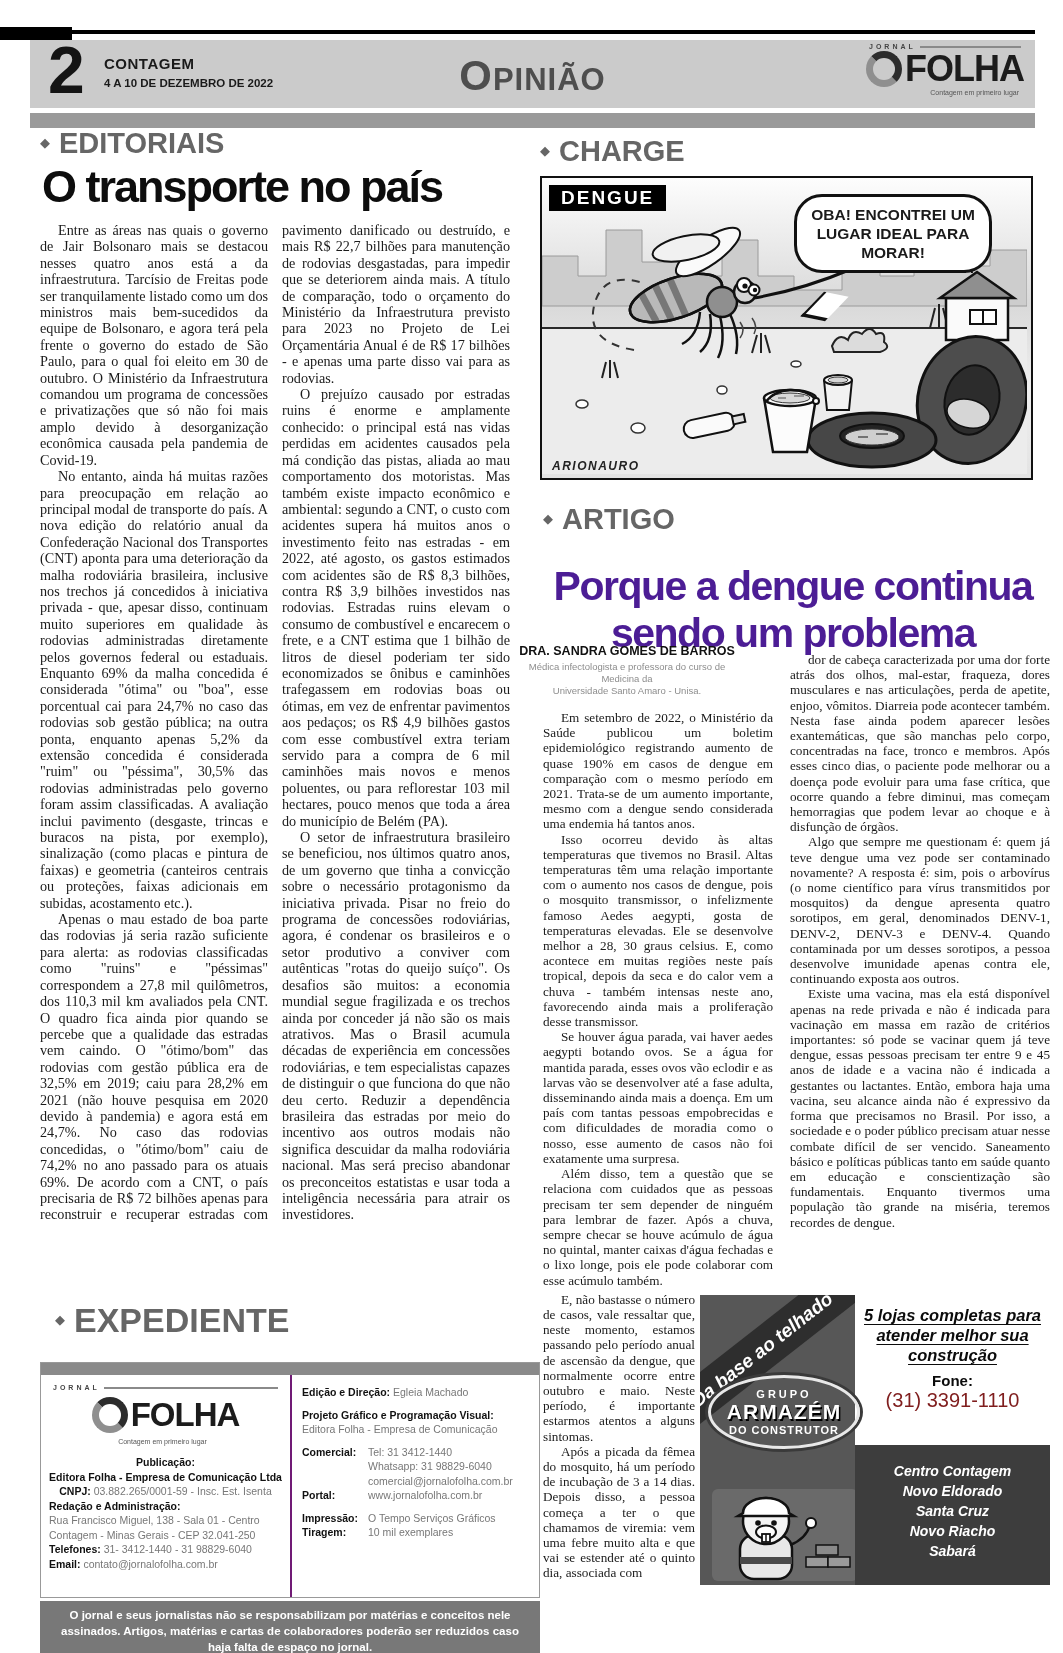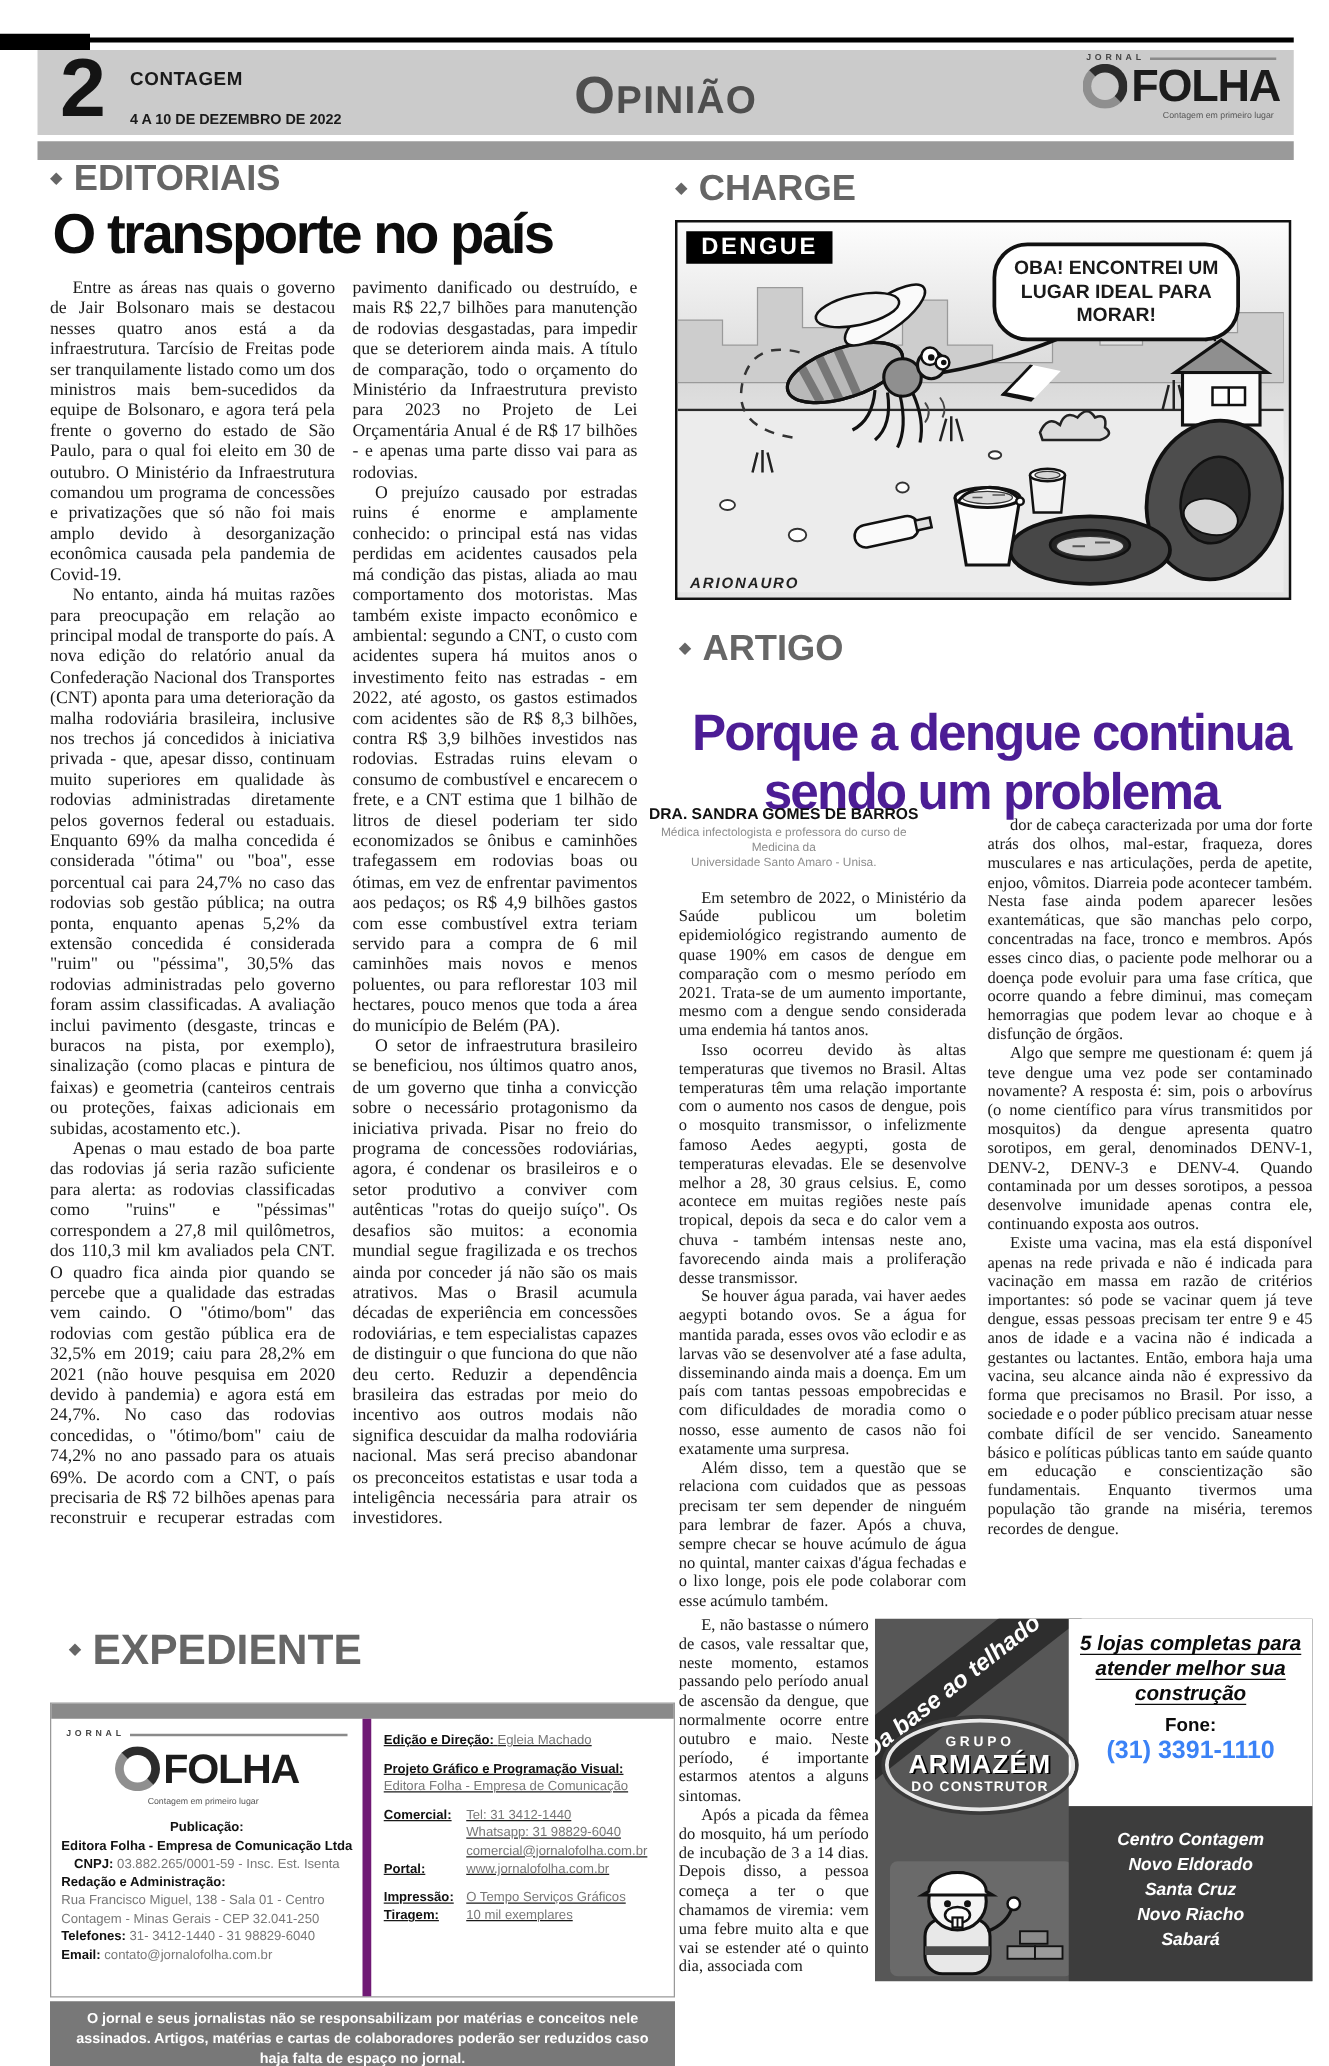--- a/index.html
+++ b/index.html
@@ -8,21 +8,21 @@
   .sans { font-family:"Liberation Sans", sans-serif; }
 
   
   .cut-block { position:absolute; left:0; top:27px; width:72px; height:13px; background:#000; }
   .cut-line  { position:absolute; left:72px; top:30px; width:963px; height:4px; background:#000; }
   .masthead { position:absolute; left:30px; top:40px; width:1005px; height:68px; background:#cbcbcb; }
   .pageno { position:absolute; left:18px; top:-6px; font-family:"Liberation Sans", sans-serif;
             font-weight:900; font-size:66px; line-height:72px; color:#141414; }
   .edition { position:absolute; left:74px; top:15px; font-family:"Liberation Sans", sans-serif; font-weight:700; }
   .edition .city { font-size:15px; letter-spacing:.5px; }
-  .edition .date { font-size:11.5px; margin-top:18px; }
+  .edition .date { font-size:11.5px; margin-top:5px; }
   .section-title { position:absolute; left:0; right:0; top:12px; text-align:center;
             font-family:"Liberation Sans", sans-serif; font-weight:900; font-size:31px;
             color:#4e4e4e; letter-spacing:1px; }
   .section-title::first-letter { font-size:1.35em; }
   .masthead-brand { position:absolute; right:10px; top:3px; width:160px; }
   .section-bar { position:absolute; left:30px; top:113px; width:1005px; height:15px; background:#9a9a9a; }
 
   
   .brand { font-family:"Liberation Sans", sans-serif; text-align:center; }
   .brand-top { display:flex; align-items:center; gap:4px; padding:0 4px; }
@@ -83,21 +83,21 @@
   .ad { position:absolute; left:700px; top:1295px; width:350px; height:290px; background:#575757;
         overflow:hidden; font-family:"Liberation Sans", sans-serif; }
   .ad-ribbon { position:absolute; left:-58px; top:34px; width:240px; transform:rotate(-38deg);
         background:#2e2e2e; color:#fff; font-weight:900; font-style:italic; font-size:19px;
         line-height:21px; text-align:center; padding:10px 30px; box-sizing:border-box; }
   .ad-white { position:absolute; right:0; top:0; width:195px; height:150px; background:#fff;
         box-sizing:border-box; padding:10px 8px 0; text-align:center; }
   .ad-headline { font-weight:900; font-style:italic; font-size:16.5px; line-height:20px; color:#0b0b0b;
         text-decoration:underline; text-underline-offset:3px; }
   .ad-phone-label { font-weight:900; font-size:15px; margin-top:7px; color:#0b0b0b; }
-  .ad-phone { font-weight:700; font-size:20px; color:#3b82f6; }
+  .ad-phone { font-weight:400; font-size:20px; color:#7f1d1d; }
   .ad-logo { position:absolute; left:8px; top:80px; width:152px; box-sizing:border-box; text-align:center;
         color:#fff; border:3px solid #e8e8e8; border-radius:50%; padding:10px 4px;
         box-shadow:0 0 0 3px #3a3a3a; }
   .ad-logo .g1 { font-size:11px; font-weight:700; letter-spacing:3px; }
   .ad-logo .g2 { font-size:21px; font-weight:900; letter-spacing:1px; text-shadow:1.5px 1.5px 0 #000; }
   .ad-logo .g3 { font-size:11px; font-weight:700; letter-spacing:1px; }
   .ad-mascot { position:absolute; left:10px; bottom:2px; width:150px; height:96px; }
   .ad-locations { position:absolute; right:0; bottom:0; width:195px; height:140px; background:#3d3d3d;
         color:#fff; text-align:center; font-weight:700; font-style:italic; font-size:14px;
         line-height:20px; box-sizing:border-box; padding-top:16px; }
@@ -106,21 +106,21 @@
   .expediente-head { position:absolute; left:55px; top:1303px; }
   .expediente-head .kicker { font-size:34px; }
   .founded { position:absolute; left:140px; top:1410px; width:400px; text-align:right;
              font-family:"Liberation Sans", sans-serif; font-size:15px; color:#555; }
   .founded b { color:#111; }
   .exp-box { position:absolute; left:40px; top:1362px; width:500px; height:236px;
              border:1px solid #999; background:#fff; box-sizing:border-box; }
   .exp-topbar { height:12px; background:#8a8a8a; }
   .exp-cols { display:flex; height:222px; font-family:"Liberation Sans", sans-serif; font-size:10.5px; line-height:14.5px; }
   .exp-left { width:250px; box-sizing:border-box; padding:6px 8px 0; }
-  .exp-right { width:250px; box-sizing:border-box; border-left:7px solid #701a75; padding:10px 8px 0 10px;text-decoration:underline; }
+  .exp-right { width:250px; box-sizing:border-box; border-left:2px solid #701a75; padding:10px 8px 0 10px; }
   .exp-left .brand-name { font-size:33px; }
   .exp-left .brand { margin-bottom:6px; }
   .exp-left .brand-tag { text-align:center; }
   .exp-center { text-align:center; }
   .exp-lbl { font-weight:700; color:#111; }
   .exp-val { color:#777; }
   .exp-gap { height:8px; }
   .exp-tab { display:grid; grid-template-columns:66px 1fr; }
   .exp-disclaimer { position:absolute; left:40px; top:1601px; width:500px; box-sizing:border-box;
              background:#787878; color:#fff; font-family:"Liberation Sans", sans-serif;

